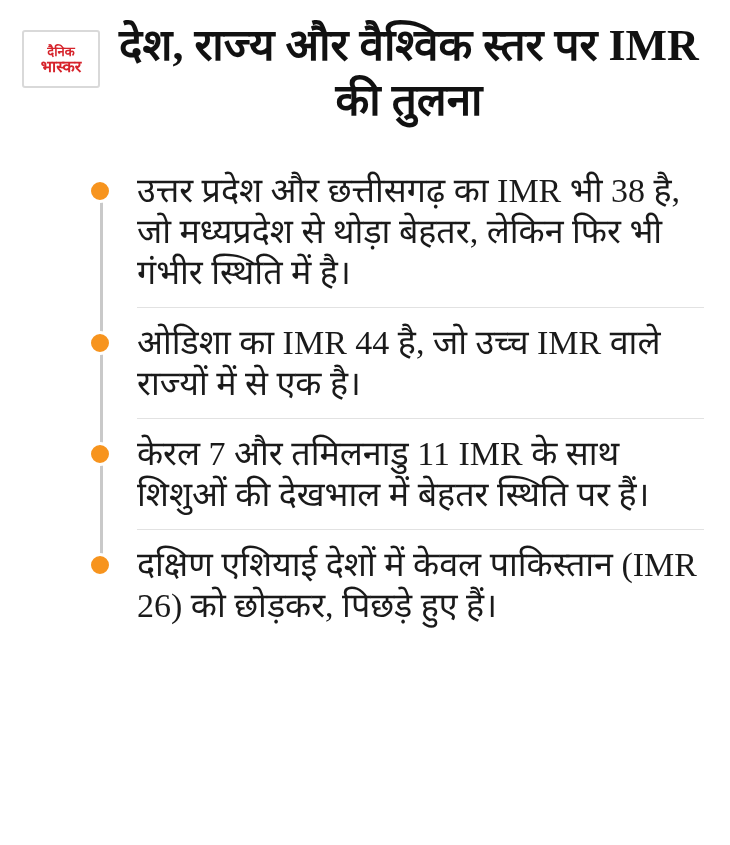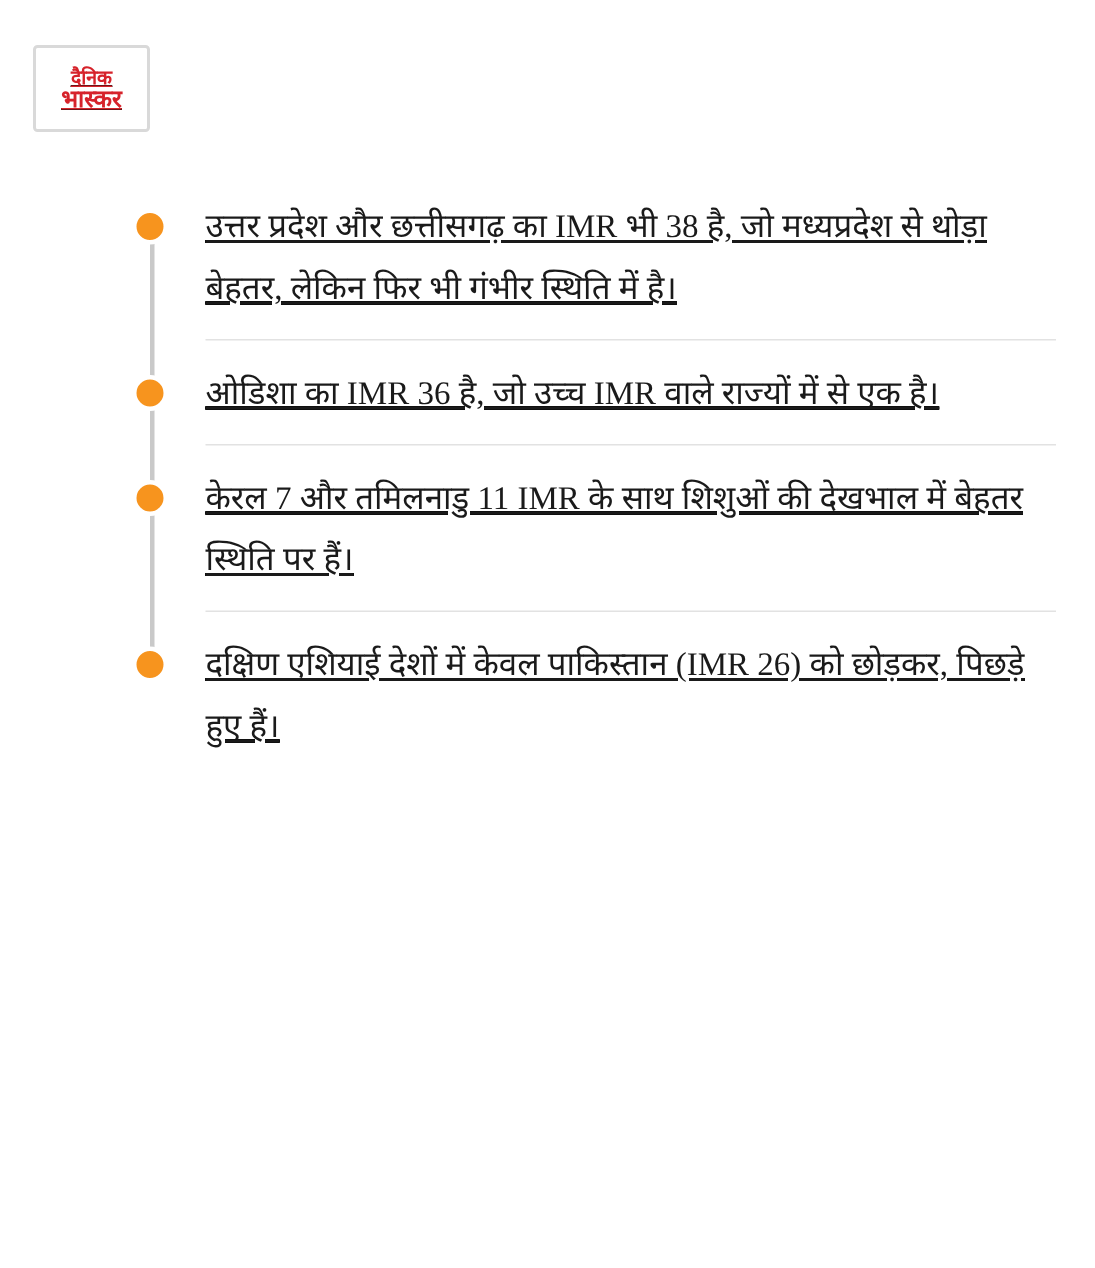--- a/index.html
+++ b/index.html
@@ -1,15 +1,15 @@
 <!DOCTYPE html>
 <html><head>
 <meta charset="utf-8">
 <style>
-  * { box-sizing: border-box; text-decoration: underline; }
+  * { box-sizing: border-box; }
   html, body {
     margin: 0;
     padding: 0;
     background: #ffffff;
   }
   body {
     width: 730px;
     height: 845px;
     font-family: "Liberation Sans", sans-serif;
     overflow: hidden;
@@ -96,21 +96,21 @@
     top: 9px;
     width: 24px;
     height: 24px;
     border-radius: 50%;
     background: #f7941e;
     border: 3px solid #ffffff;
     box-shadow: 0 0 0 0 transparent;
   }
   .item .text {
     font-family: "Liberation Serif", serif;
-    font-size: 22px;
+    font-size: 34px;
     line-height: 41px;
     color: #1a1a1a;
     padding-bottom: 14px;
   }
   .item .divider {
     height: 1px;
     background: #e2e2e2;
     margin: 0 0 14px 0;
   }
   .item:last-child .text { padding-bottom: 0; }
@@ -118,34 +118,37 @@
 </head>
 <body>
 
 <div class="card">
 
   <div class="header">
     <div class="logo-box">
       <div class="logo-line1">दैनिक</div>
       <div class="logo-line2">भास्कर</div>
     </div>
+    <div class="title-wrap">
+      <div class="title">देश, राज्य और वैश्विक स्तर पर IMR की तुलना</div>
+    </div>
   </div>
 
   <div class="timeline">
     <div class="spine"></div>
 
     <div class="item">
       <span class="dot"></span>
       <div class="text">उत्तर प्रदेश और छत्तीसगढ़ का IMR भी 38 है, जो मध्यप्रदेश से थोड़ा बेहतर, लेकिन फिर भी गंभीर स्थिति में है।</div>
       <div class="divider"></div>
     </div>
 
     <div class="item">
       <span class="dot"></span>
-      <div class="text">ओडिशा का IMR 36 है, जो उच्च IMR वाले राज्यों में से एक है।</div>
+      <div class="text">ओडिशा का IMR 44 है, जो उच्च IMR वाले राज्यों में से एक है।</div>
       <div class="divider"></div>
     </div>
 
     <div class="item">
       <span class="dot"></span>
       <div class="text">केरल 7 और तमिलनाडु 11 IMR के साथ शिशुओं की देखभाल में बेहतर स्थिति पर हैं।</div>
       <div class="divider"></div>
     </div>
 
 

